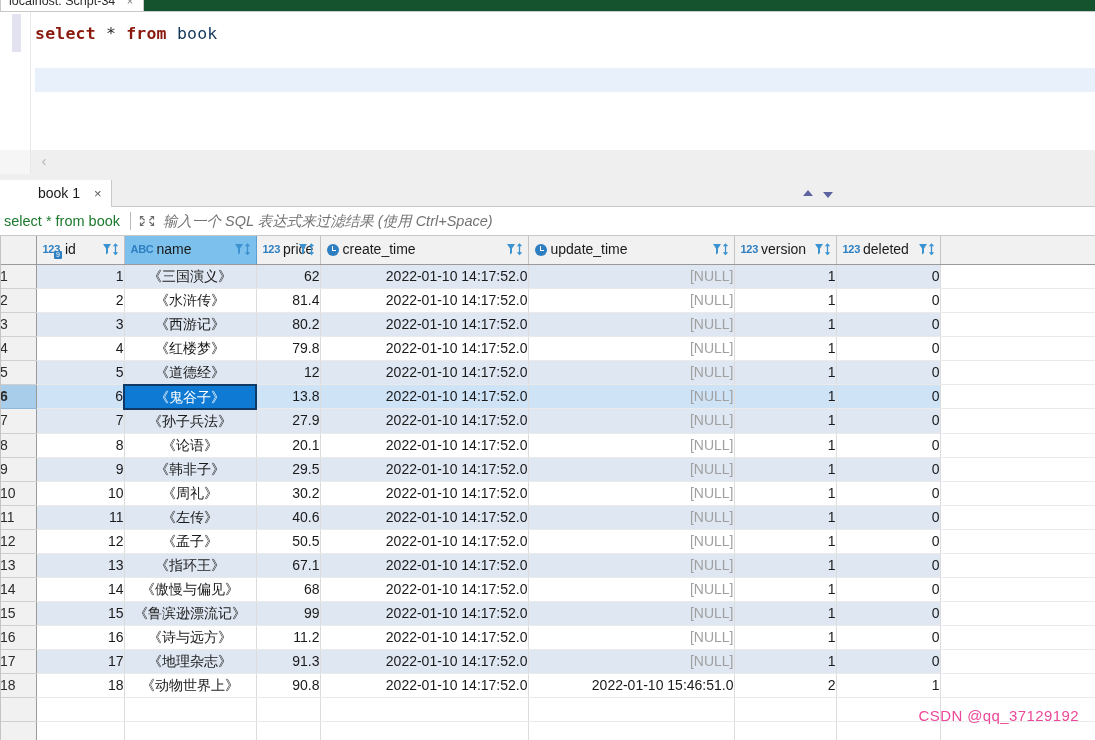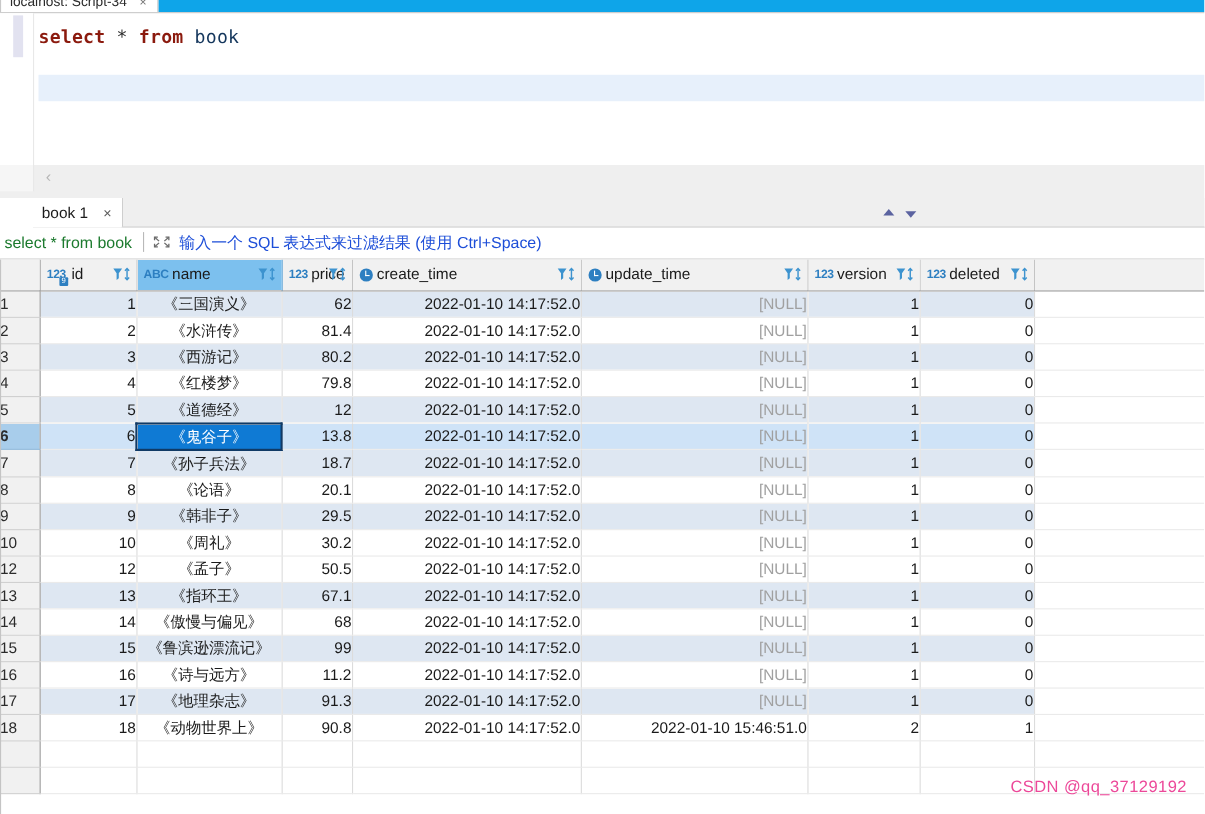--- a/index.html
+++ b/index.html
@@ -11,21 +11,21 @@
     font-family: "Liberation Sans", sans-serif;
     font-size: 13px;
     color: #1a1a1a;
     overflow: hidden;
     position: relative;
   }
 
   
   #editor-tabstrip {
     position: absolute; left: 0; top: 0; width: 1095px; height: 11px;
-    background: #0ea5e9;
+    background: #14532d;
     overflow: hidden;
   }
   #editor-tab {
     position: absolute; left: 0; top: -10px;
     height: 21px; line-height: 21px;
     padding: 0 10px 0 8px;
     background: #ffffff;
     border: 1px solid #c8c8c8;
     border-bottom: none;
     font-size: 12.5px;
@@ -160,21 +160,22 @@
   #filter-expand-icon {
     display: inline-block;
     width: 20px; height: 18px;
     vertical-align: -4px;
     margin: 0 2px 0 3px;
   }
   #filter-placeholder {
     display: inline-block;
     line-height: 28px;
     font-size: 14.5px;
-    color: #1d4ed8;
+    font-style: italic;
+    color: #737373;
   }
 
   
   #grid {
     position: absolute; left: 0; top: 236px; width: 1095px; height: 504px;
     background: #ffffff;
     overflow: hidden;
   }
   table.datagrid {
     border-collapse: collapse;
@@ -531,21 +532,21 @@
           <td class="num">2022-01-10 14:17:52.0</td>
           <td class="nullcell">[NULL]</td>
           <td class="num">1</td>
           <td class="num">0</td>
           <td class="filler"></td>
         </tr>
         <tr class="odd">
           <td class="rownum">7</td>
           <td class="num">7</td>
           <td class="txt">《孙子兵法》</td>
-          <td class="num">18.7</td>
+          <td class="num">27.9</td>
           <td class="num">2022-01-10 14:17:52.0</td>
           <td class="nullcell">[NULL]</td>
           <td class="num">1</td>
           <td class="num">0</td>
           <td class="filler"></td>
         </tr>
         <tr class="even">
           <td class="rownum">8</td>
           <td class="num">8</td>
           <td class="txt">《论语》</td>
@@ -571,20 +572,31 @@
           <td class="rownum">10</td>
           <td class="num">10</td>
           <td class="txt">《周礼》</td>
           <td class="num">30.2</td>
           <td class="num">2022-01-10 14:17:52.0</td>
           <td class="nullcell">[NULL]</td>
           <td class="num">1</td>
           <td class="num">0</td>
           <td class="filler"></td>
         </tr>
+        <tr class="odd">
+          <td class="rownum">11</td>
+          <td class="num">11</td>
+          <td class="txt">《左传》</td>
+          <td class="num">40.6</td>
+          <td class="num">2022-01-10 14:17:52.0</td>
+          <td class="nullcell">[NULL]</td>
+          <td class="num">1</td>
+          <td class="num">0</td>
+          <td class="filler"></td>
+        </tr>
         <tr class="even">
           <td class="rownum">12</td>
           <td class="num">12</td>
           <td class="txt">《孟子》</td>
           <td class="num">50.5</td>
           <td class="num">2022-01-10 14:17:52.0</td>
           <td class="nullcell">[NULL]</td>
           <td class="num">1</td>
           <td class="num">0</td>
           <td class="filler"></td>

